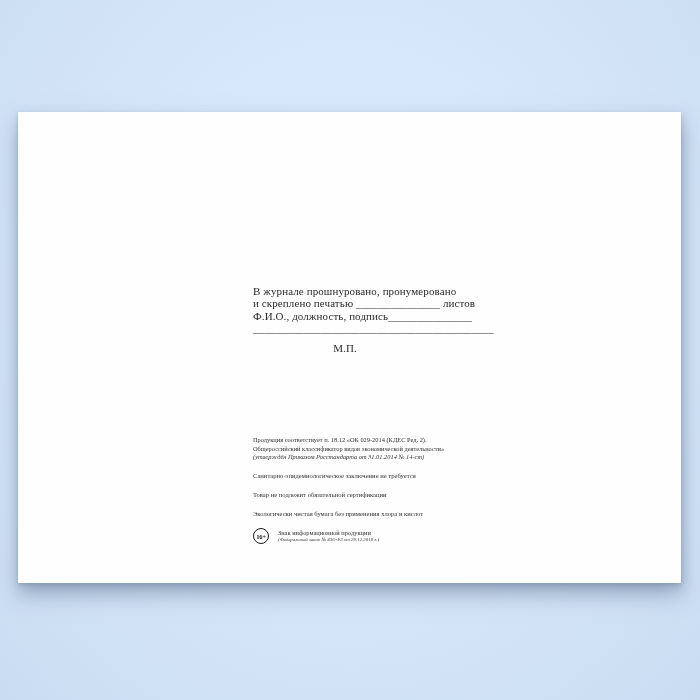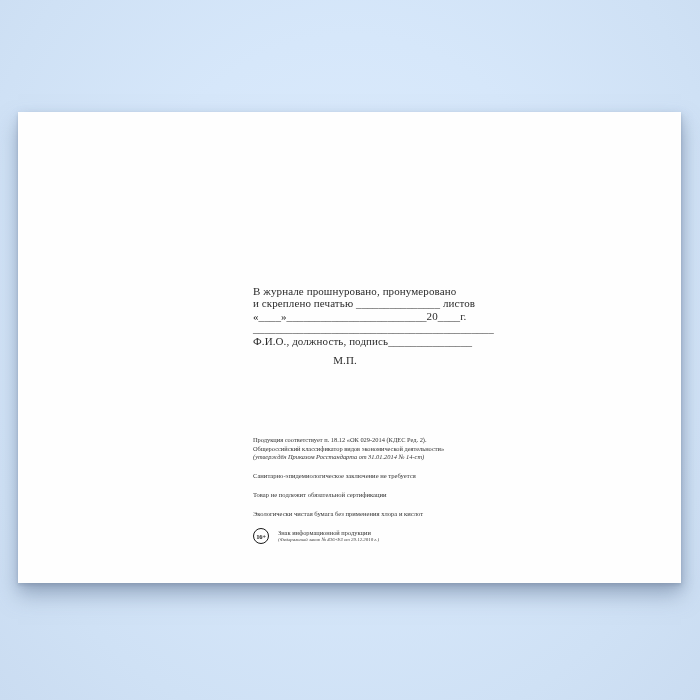--- a/index.html
+++ b/index.html
@@ -103,23 +103,22 @@
 </style>
 </head>
 <body>
 
 <div class="stage">
   <div class="paper">
 
     <div class="stitch-block">
       <div>В журнале прошнуровано, пронумеровано</div>
       <div>и скреплено печатью _______________ листов</div>
-      <div>«____»_________________________20____г.</div>
+      <div>Ф.И.О., должность, подпись_______________</div>
       <div>___________________________________________</div>
-      <div>Ф.И.О., должность, подпись_______________</div>
       <div class="seal">М.П.</div>
     </div>
 
     <div class="compliance">
       <div class="c-tiny">
         <div>Продукция соответствует п. 18.12 «ОК 029-2014 (КДЕС Ред. 2).</div>
         <div>Общероссийский классификатор видов экономической деятельности»</div>
         <div class="c-italic">(утверждён Приказом Росстандарта от 31.01.2014 № 14-ст)</div>
       </div>
       <div class="c-item">Санитарно-эпидемиологическое заключение не требуется</div>

